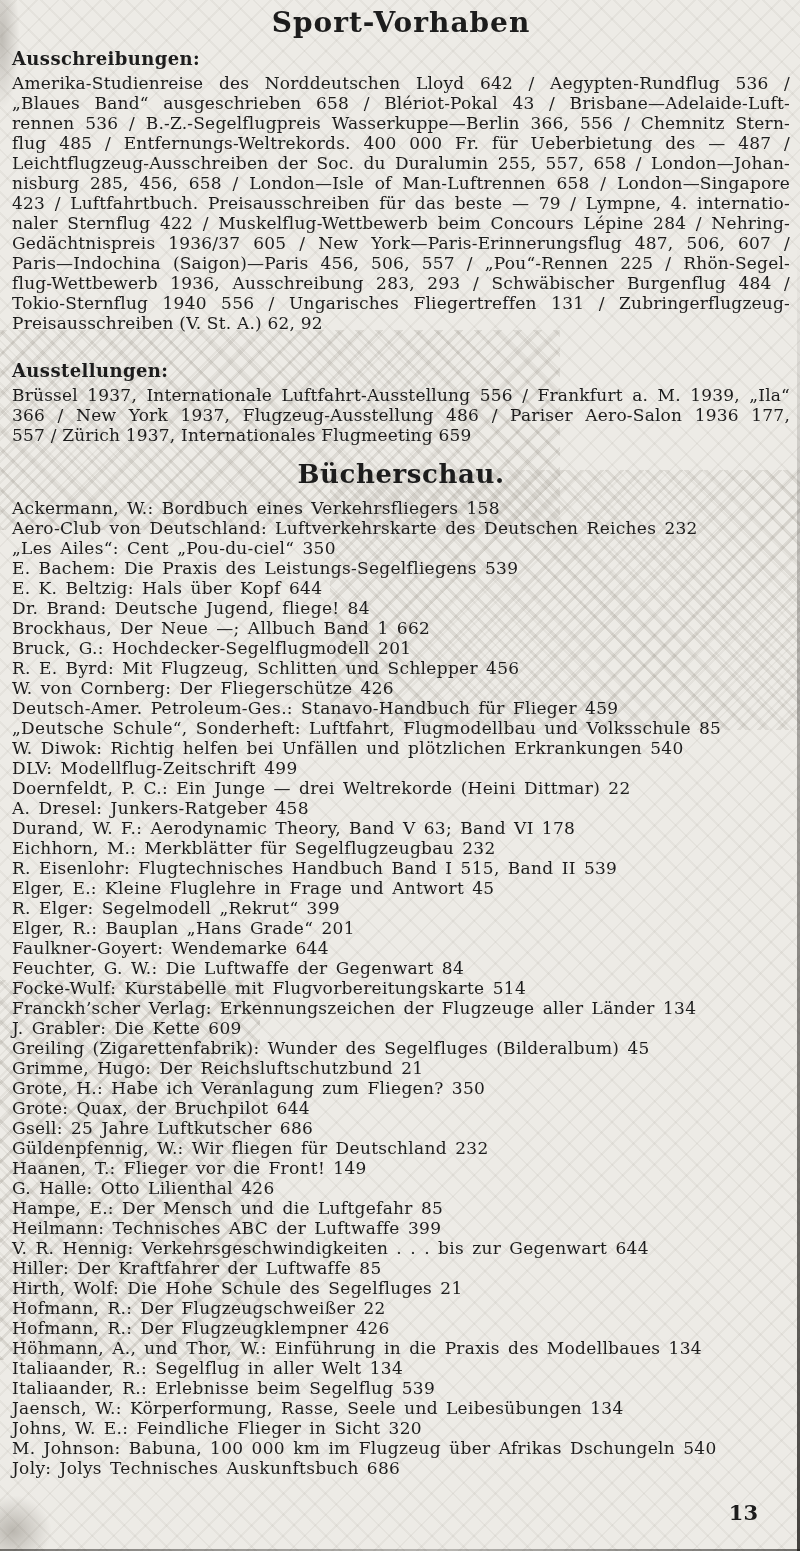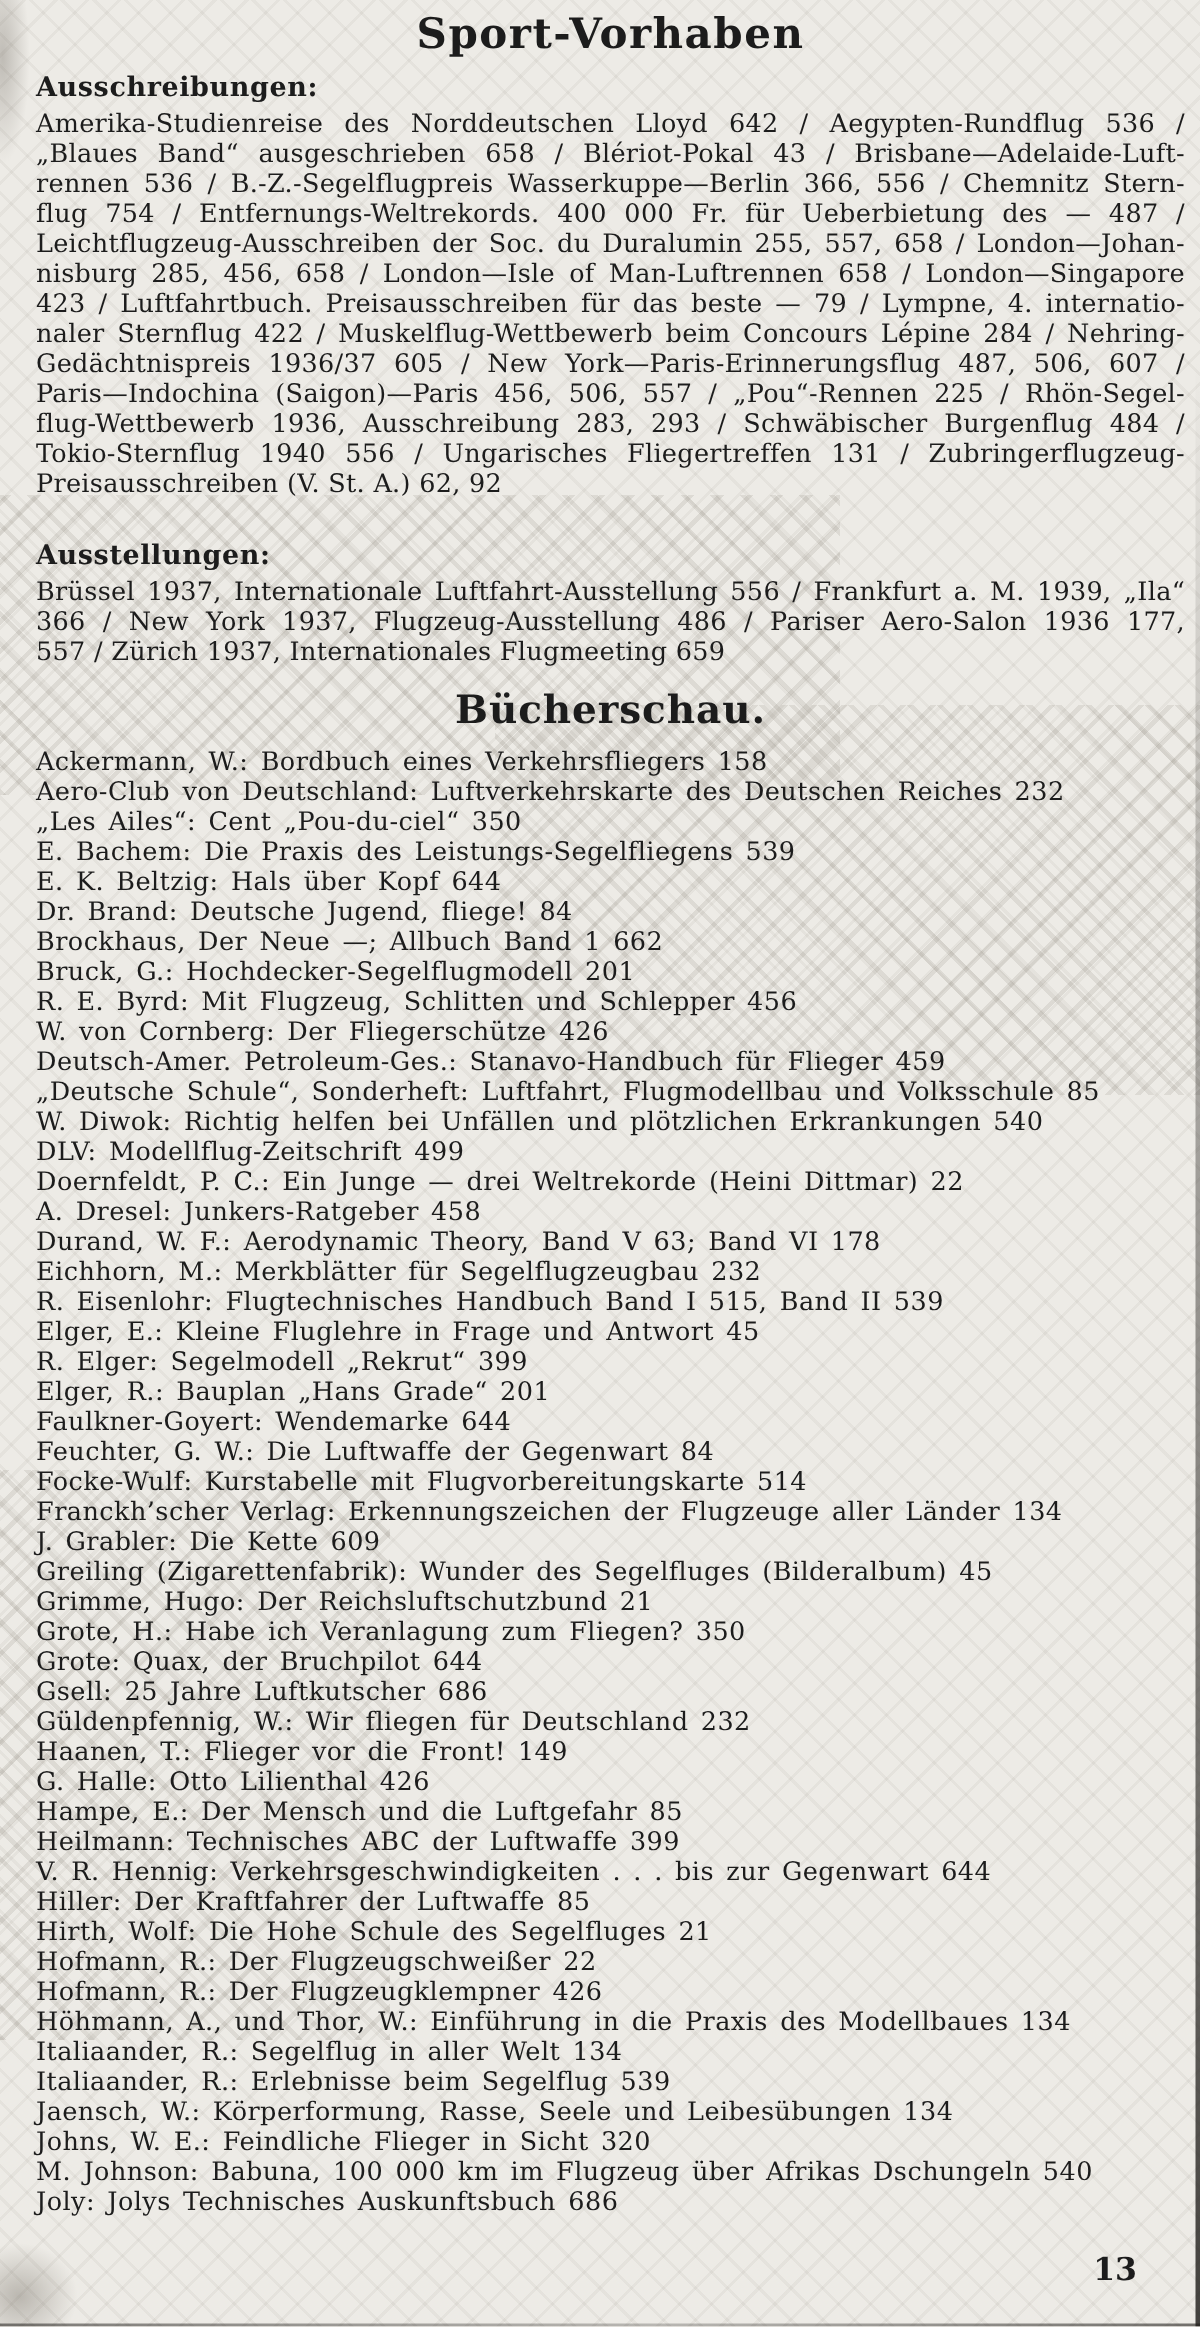--- a/index.html
+++ b/index.html
@@ -44,21 +44,20 @@
     pointer-events: none;
   }
   .edge-bottom {
     position: absolute; left: 0; right: 0; bottom: 0; height: 2px;
     background: linear-gradient(to right, rgba(30,28,25,0.55), rgba(30,28,25,0.25) 55%, rgba(30,28,25,0.6));
     pointer-events: none;
   }
   .content {
     position: relative;
     padding: 0 10px 0 12px;
-    margin-left: 12px;
   }
   .main-title {
     margin: 0; padding-top: 6px;
     text-align: center;
     font-size: 28px; font-weight: bold;
     letter-spacing: 1px;
     line-height: 34px;
   }
   .sub-heading {
     margin: 0; font-size: 18px; font-weight: bold;
@@ -105,21 +104,21 @@
 <div class="content">
 
   <h1 class="main-title">Sport-Vorhaben</h1>
 
   <h2 class="sub-heading first">Ausschreibungen:</h2>
 
   <div class="para">
       <div class="jline">Amerika-Studienreise des Norddeutschen Lloyd 642 / Aegypten-Rundflug 536 /</div>
       <div class="jline">„Blaues Band“ ausgeschrieben 658 / Blériot-Pokal 43 / Brisbane—Adelaide-Luft-</div>
       <div class="jline">rennen 536 / B.-Z.-Segelflugpreis Wasserkuppe—Berlin 366, 556 / Chemnitz Stern-</div>
-      <div class="jline">flug 754 / Entfernungs-Weltrekords. 400 000 Fr. für Ueberbietung des — 487 /</div>
+      <div class="jline">flug 485 / Entfernungs-Weltrekords. 400 000 Fr. für Ueberbietung des — 487 /</div>
       <div class="jline">Leichtflugzeug-Ausschreiben der Soc. du Duralumin 255, 557, 658 / London—Johan-</div>
       <div class="jline">nisburg 285, 456, 658 / London—Isle of Man-Luftrennen 658 / London—Singapore</div>
       <div class="jline">423 / Luftfahrtbuch. Preisausschreiben für das beste — 79 / Lympne, 4. internatio-</div>
       <div class="jline">naler Sternflug 422 / Muskelflug-Wettbewerb beim Concours Lépine 284 / Nehring-</div>
       <div class="jline">Gedächtnispreis 1936/37 605 / New York—Paris-Erinnerungsflug 487, 506, 607 /</div>
       <div class="jline">Paris—Indochina (Saigon)—Paris 456, 506, 557 / „Pou“-Rennen 225 / Rhön-Segel-</div>
       <div class="jline">flug-Wettbewerb 1936, Ausschreibung 283, 293 / Schwäbischer Burgenflug 484 /</div>
       <div class="jline">Tokio-Sternflug 1940 556 / Ungarisches Fliegertreffen 131 / Zubringerflugzeug-</div>
       <div class="jline">Preisausschreiben (V. St. A.) 62, 92</div>
     </div>

